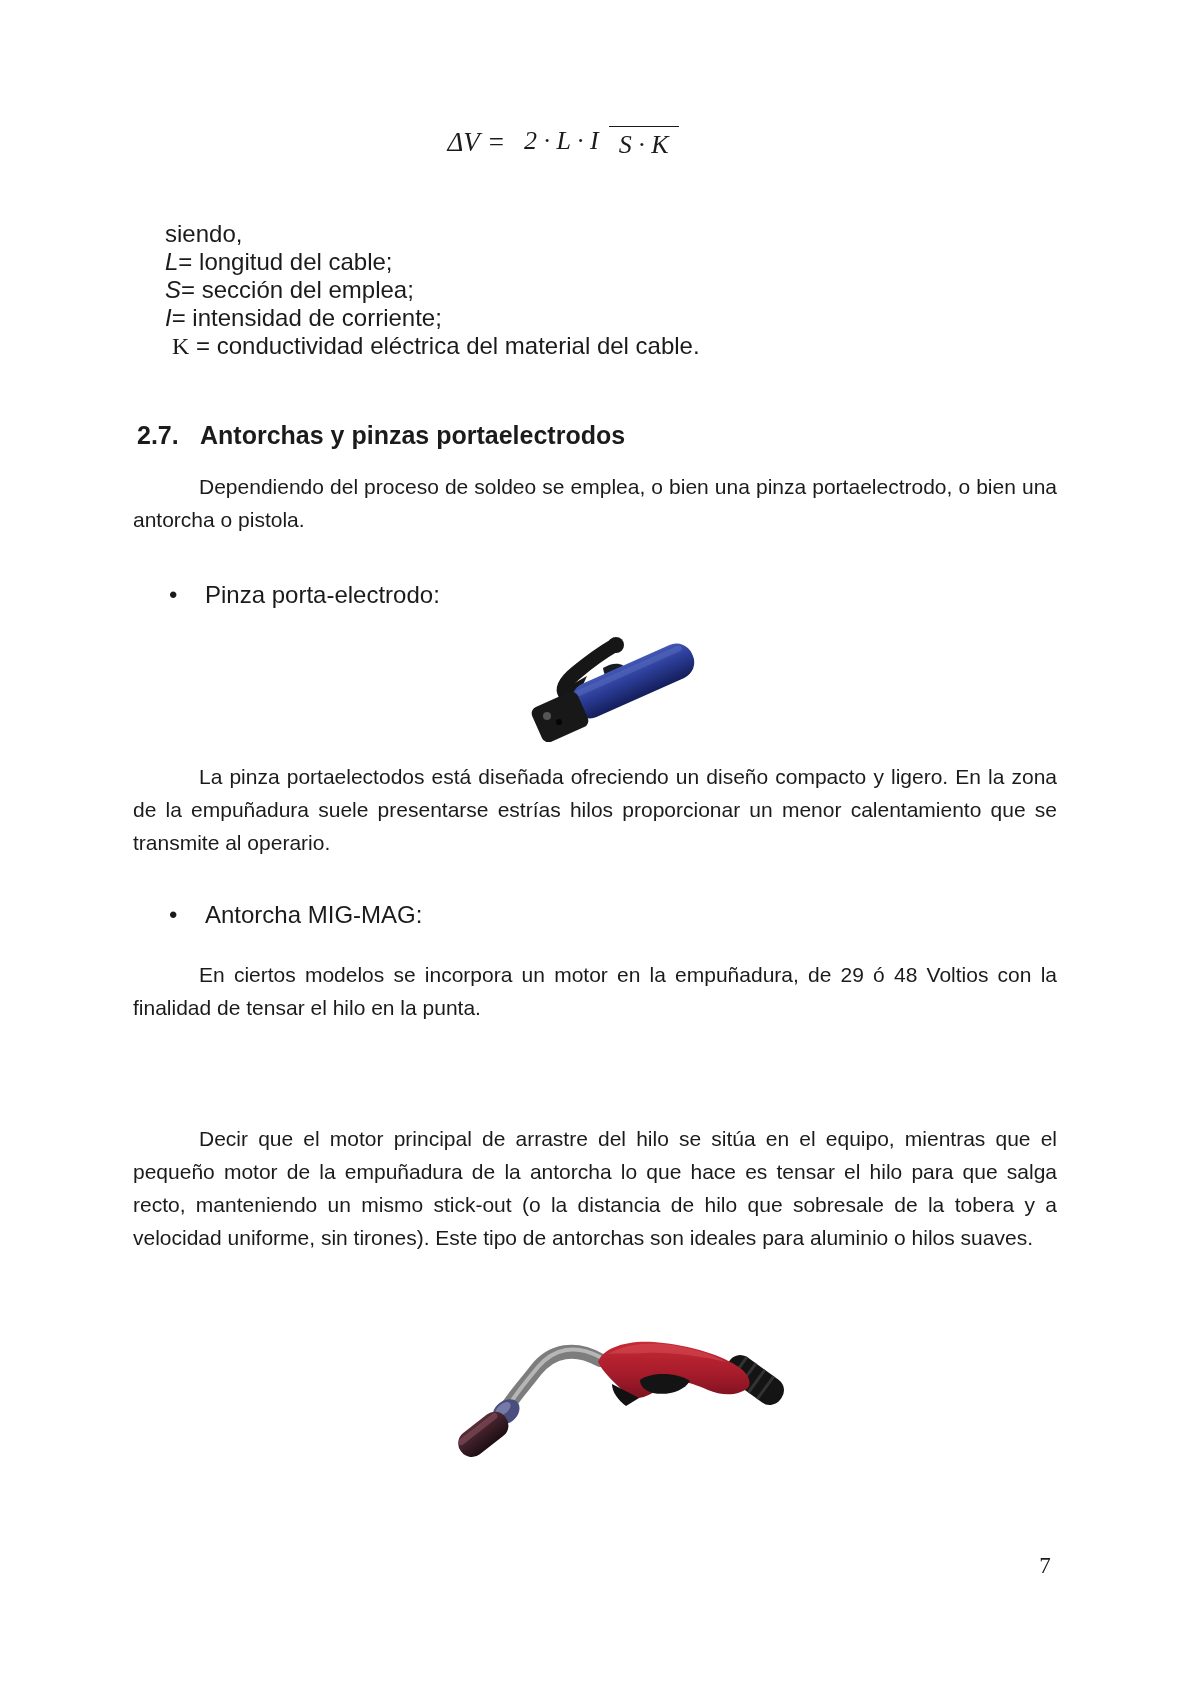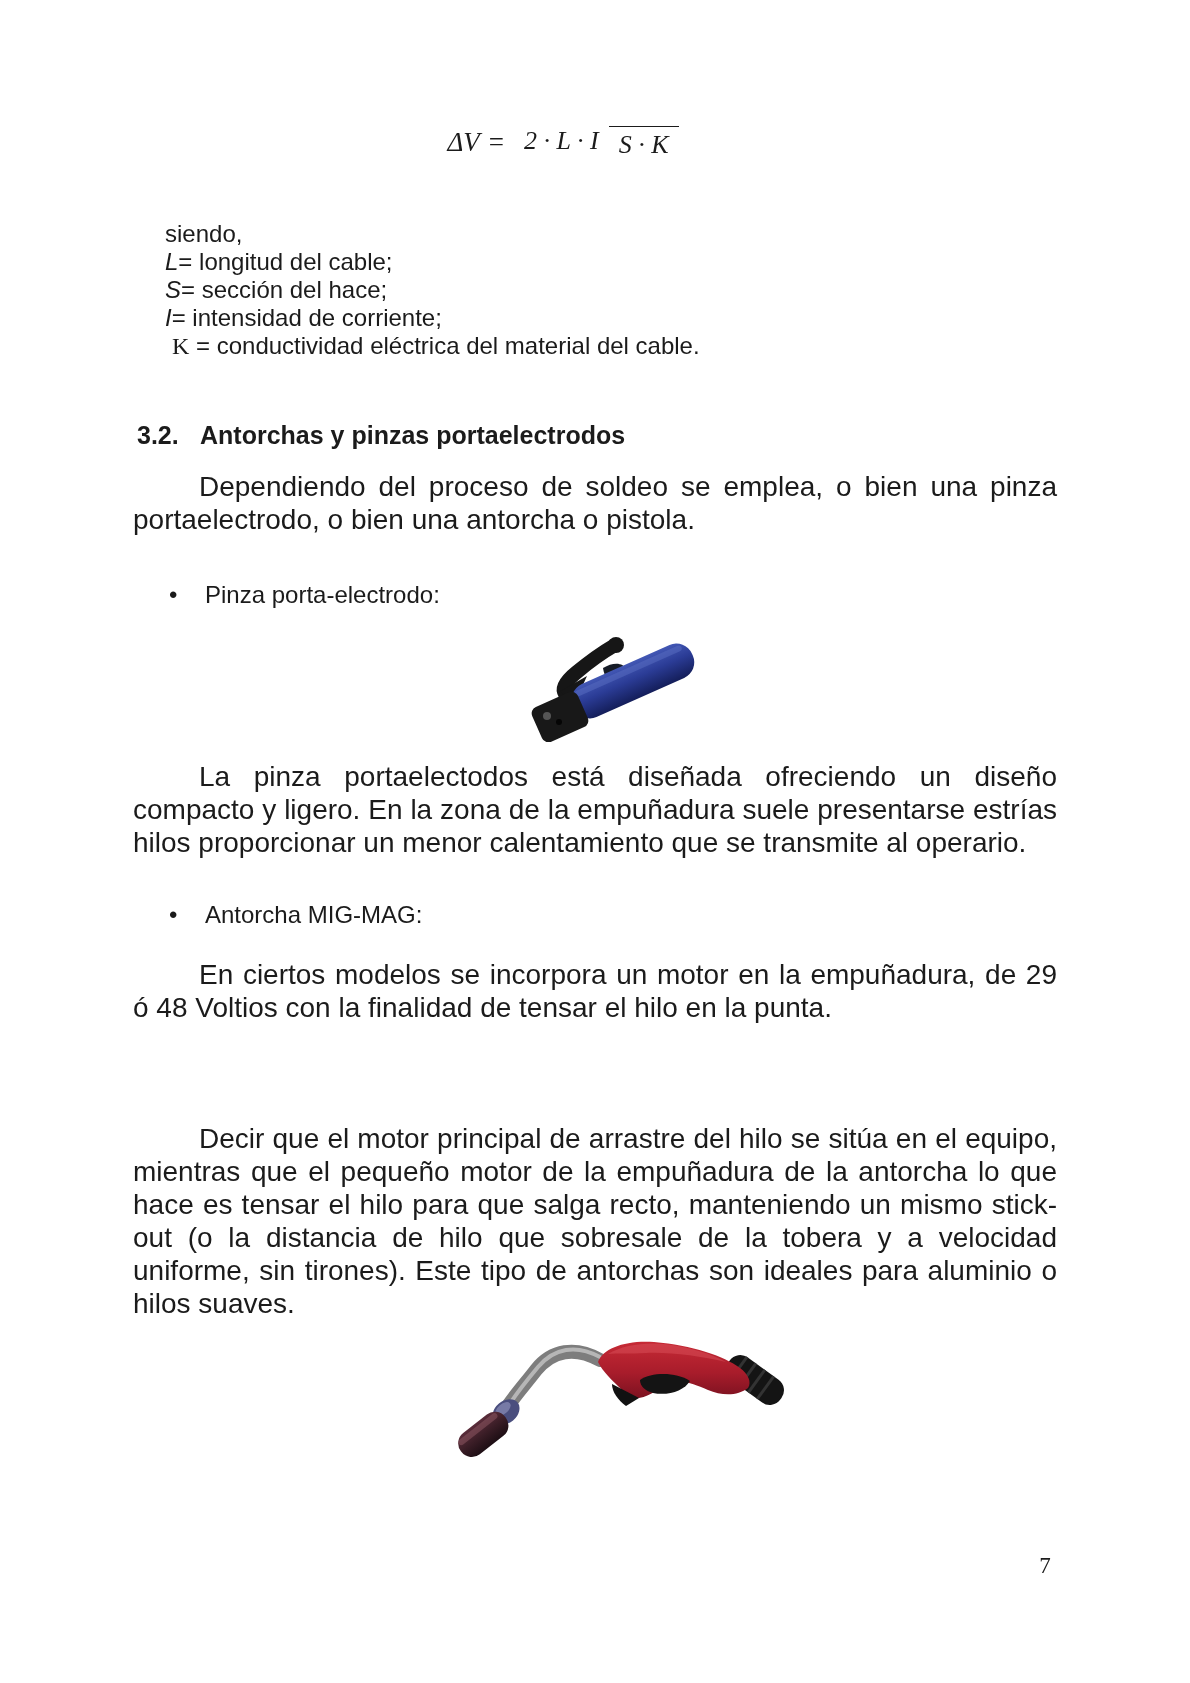--- a/index.html
+++ b/index.html
@@ -32,21 +32,21 @@
   .defs .line-k{padding-left:7px;}
   
   .heading{
     position:absolute;top:421px;left:137px;width:920px;
     font-size:25px;font-weight:bold;display:flex;
   }
   .heading .num{width:63px;flex:0 0 auto;}
   
   .para{
     position:absolute;left:133px;width:924px;
-    font-size:28px;line-height:33px;
+    font-size:21px;line-height:33px;
     text-align:justify;text-indent:66px;
   }
   .p-intro{top:470px;}
   .p-pinza{top:760px;}
   .p-ant1{top:958px;}
   .p-ant2{top:1040px;}
   .p-ant3{top:1122px;}
   
   .bullet{
     position:absolute;left:133px;width:924px;
@@ -78,27 +78,27 @@
     </span>
     <span class="frac">
       <span class="num">2 · L · I</span>
       <span class="den">S · K</span>
     </span>
   </div>
 
   <div class="defs">
     <div>siendo,</div>
     <div><span class="sym">L</span><span>= longitud del cable;</span></div>
-    <div><span class="sym">S</span><span>= sección del hace;</span></div>
+    <div><span class="sym">S</span><span>= sección del emplea;</span></div>
     <div><span class="sym">I</span><span>= intensidad de corriente;</span></div>
     <div class="line-k"><span class="sym-serif">K</span><span> = conductividad eléctrica del material del cable.</span></div>
   </div>
 
   <div class="heading">
-    <span class="num">3.2.</span>
+    <span class="num">2.7.</span>
     <span>Antorchas y pinzas portaelectrodos</span>
   </div>
 
   <div class="para p-intro">Dependiendo del proceso de soldeo se emplea, o bien una pinza portaelectrodo, o bien una antorcha o pistola.</div>
 
   <div class="bullet b-pinza">
     <span class="dot">•</span>
     <span>Pinza porta-electrodo:</span>
   </div>
 

